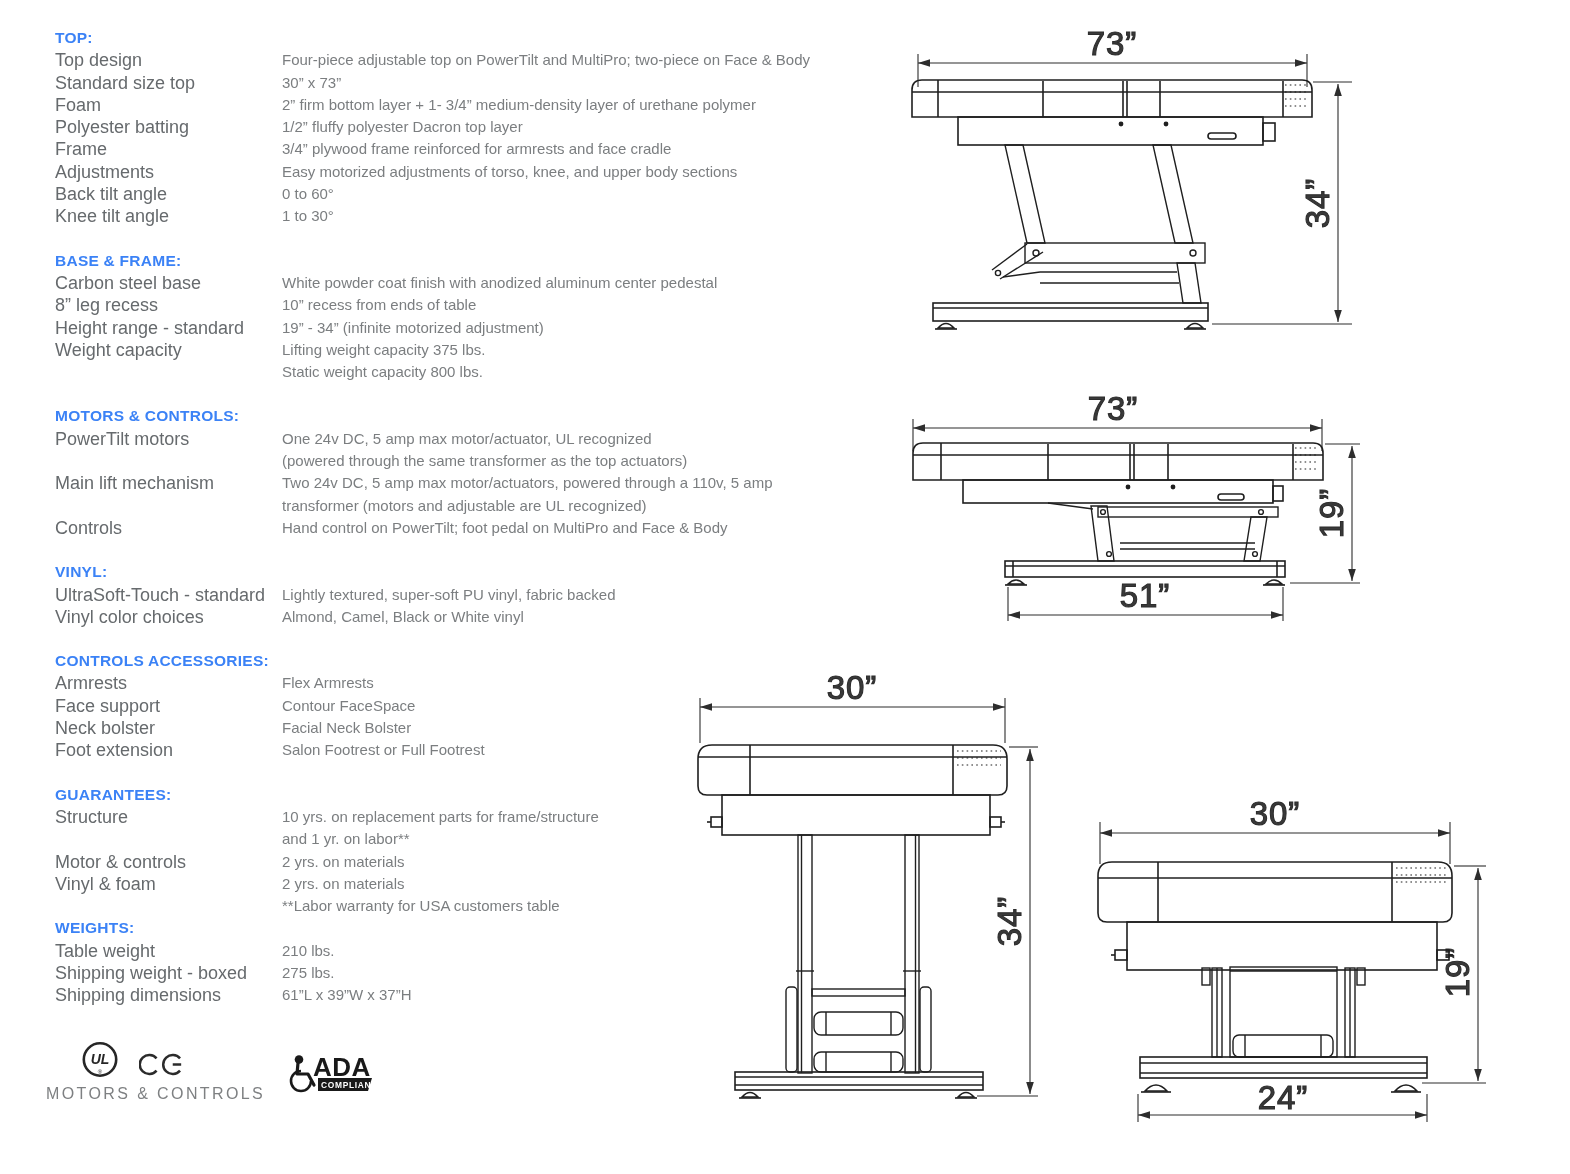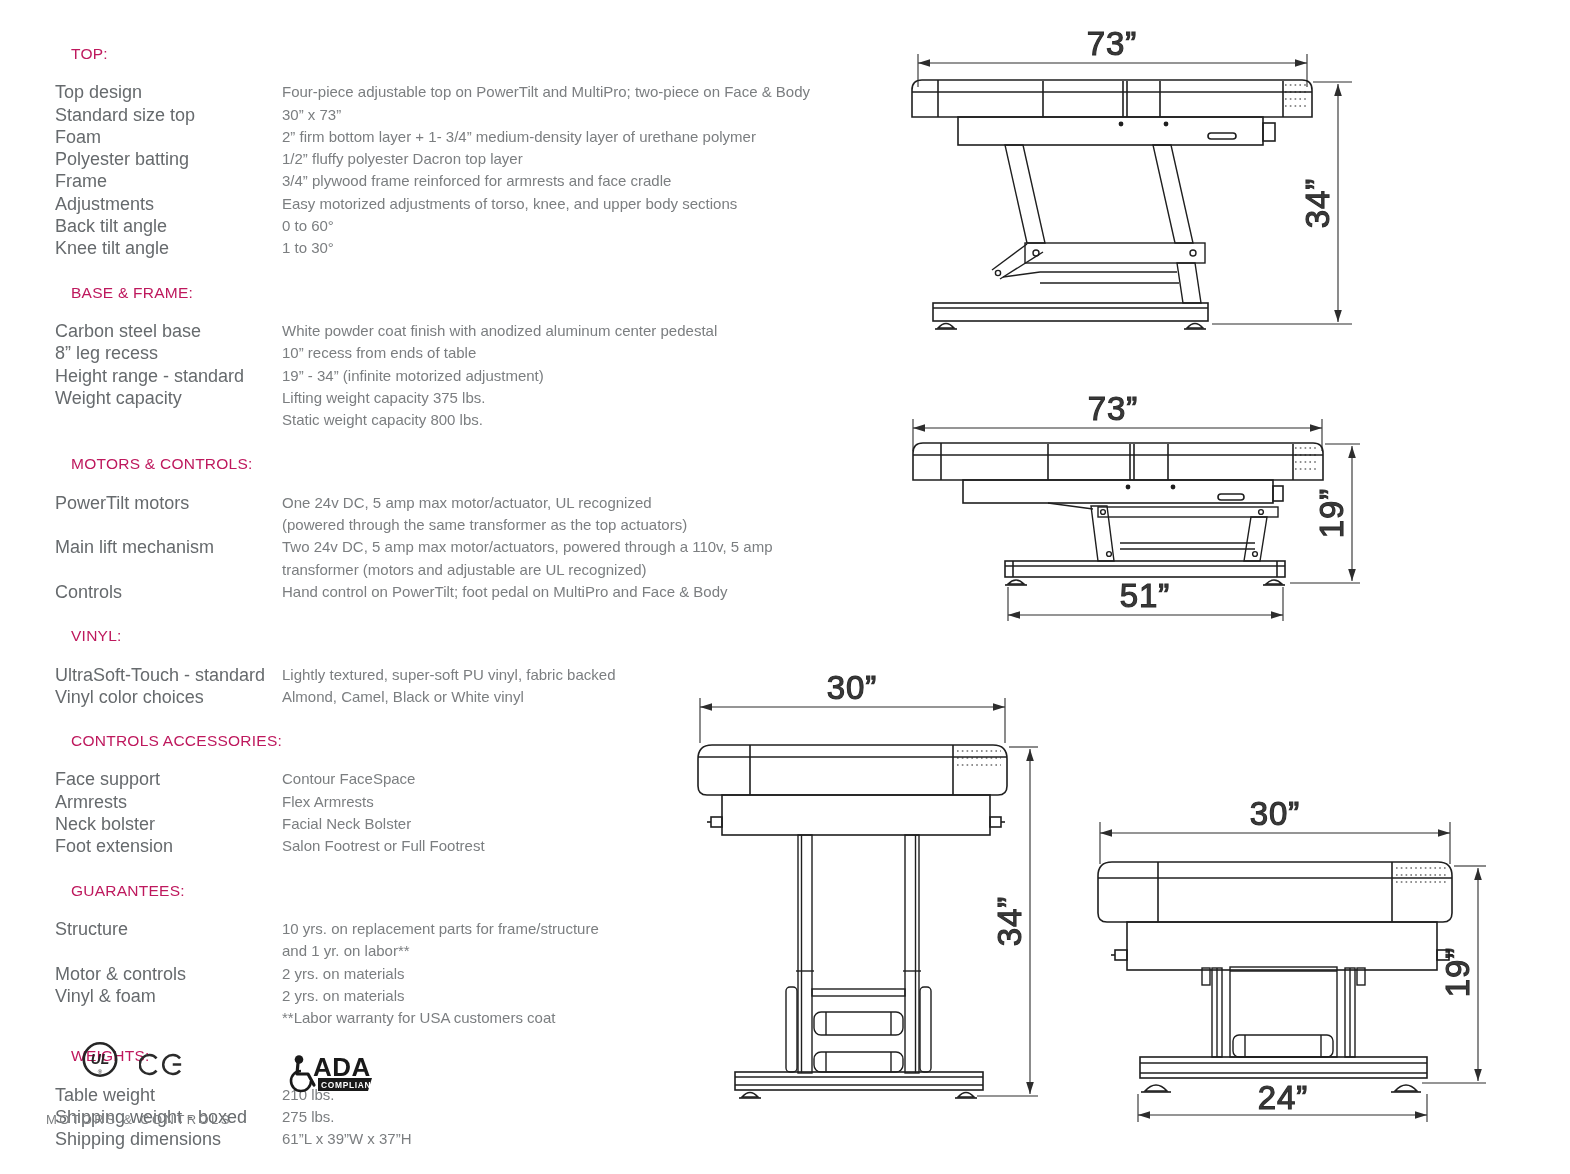--- a/index.html
+++ b/index.html
@@ -8,34 +8,34 @@
     font-family:"Liberation Sans", sans-serif; overflow:hidden;
   }
   .page { position:absolute; inset:0; background:#fff; }
 
   
   .spec { position:absolute; left:55px; top:27px; width:860px; }
   .section { margin:0; }
   .section + .section { margin-top:22px; }
   .section:last-of-type { margin-top:0; }
   .section-title {
-    margin:16px; font-size:15.5px; font-weight:400; color:#be185d;
+    margin:0; font-size:15.5px; font-weight:700; color:#3b82f6;
     line-height:22.3px; letter-spacing:0.25px;
   }
   .spec-row { display:flex; }
   .spec-label {
     flex:0 0 227px; width:227px; font-size:18px; color:#666a6d;
     line-height:22.3px;
   }
   .spec-values { font-size:15px; color:#7b7e80; line-height:22.3px; }
   .value-line { white-space:nowrap; }
 
   
   .cert-caption {
-    position:absolute; left:46px; top:1112px; font-size:13px;
+    position:absolute; left:46px; top:1085px; font-size:16px;
     letter-spacing:2.4px; color:#7e8082;
   }
   .ul-logo { position:absolute; left:81px; top:1041px; }
   .ce-logo { position:absolute; left:139px; top:1053px; }
   .ada-logo { position:absolute; left:286px; top:1054px; }
   .ada-text { font-size:26px; font-weight:700; fill:#191919; letter-spacing:0.5px; }
   .ada-sub { font-size:8.4px; font-weight:700; fill:#ffffff; letter-spacing:0.7px; }
   .ul-text { font-size:14px; font-weight:700; font-style:italic; fill:#262626; }
   .ul-reg { font-size:6px; fill:#262626; }
 
@@ -192,30 +192,30 @@
       <div class="spec-values">
             <div class="value-line">Almond, Camel, Black or White vinyl</div>
           </div>
     </div>
   </section>
 
     <section class="section">
       <h3 class="section-title">CONTROLS ACCESSORIES:</h3>
 
     <div class="spec-row">
+      <div class="spec-label">Armrests</div>
+      <div class="spec-values">
+            <div class="value-line">Flex Armrests</div>
+          </div>
+    </div>
+
+    <div class="spec-row">
       <div class="spec-label">Face support</div>
       <div class="spec-values">
             <div class="value-line">Contour FaceSpace</div>
-          </div>
-    </div>
-
-    <div class="spec-row">
-      <div class="spec-label">Armrests</div>
-      <div class="spec-values">
-            <div class="value-line">Flex Armrests</div>
           </div>
     </div>
 
     <div class="spec-row">
       <div class="spec-label">Neck bolster</div>
       <div class="spec-values">
             <div class="value-line">Facial Neck Bolster</div>
           </div>
     </div>
 
@@ -242,21 +242,21 @@
       <div class="spec-label">Motor &amp; controls</div>
       <div class="spec-values">
             <div class="value-line">2 yrs. on materials</div>
           </div>
     </div>
 
     <div class="spec-row">
       <div class="spec-label">Vinyl &amp; foam</div>
       <div class="spec-values">
             <div class="value-line">2 yrs. on materials</div>
-            <div class="value-line">**Labor warranty for USA customers coat</div>
+            <div class="value-line">**Labor warranty for USA customers table</div>
           </div>
     </div>
   </section>
 
     <section class="section">
       <h3 class="section-title">WEIGHTS:</h3>
 
     <div class="spec-row">
       <div class="spec-label">Table weight</div>
       <div class="spec-values">

